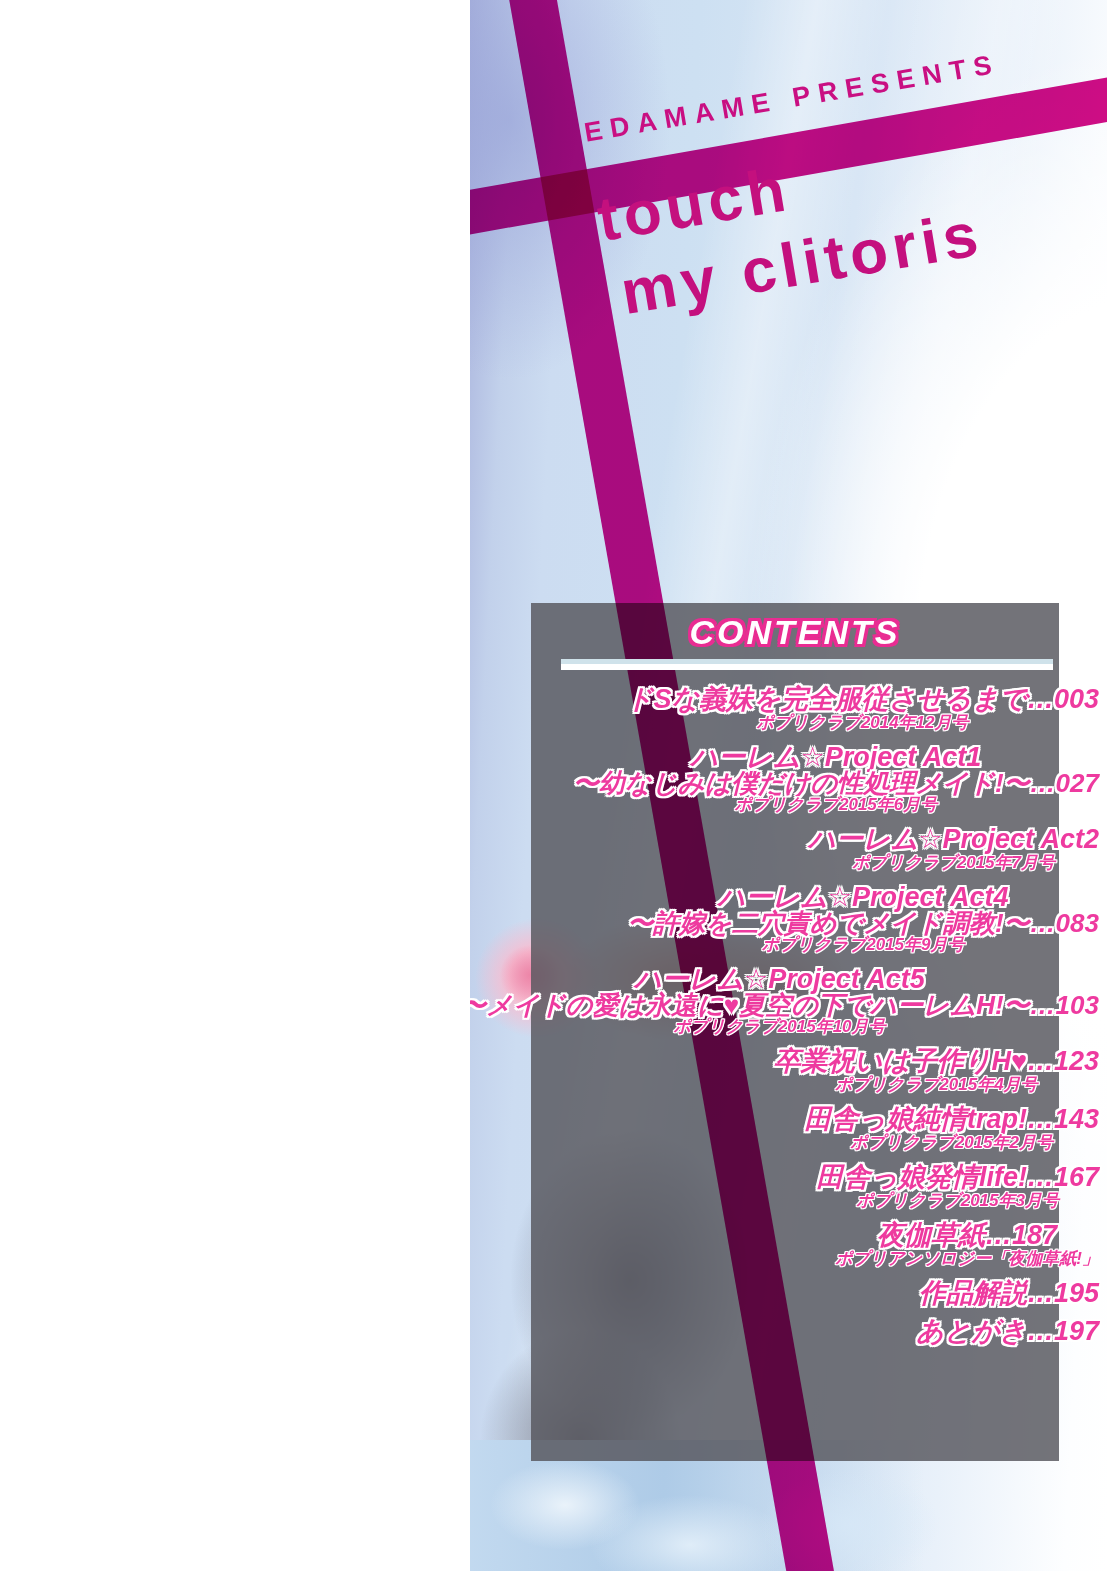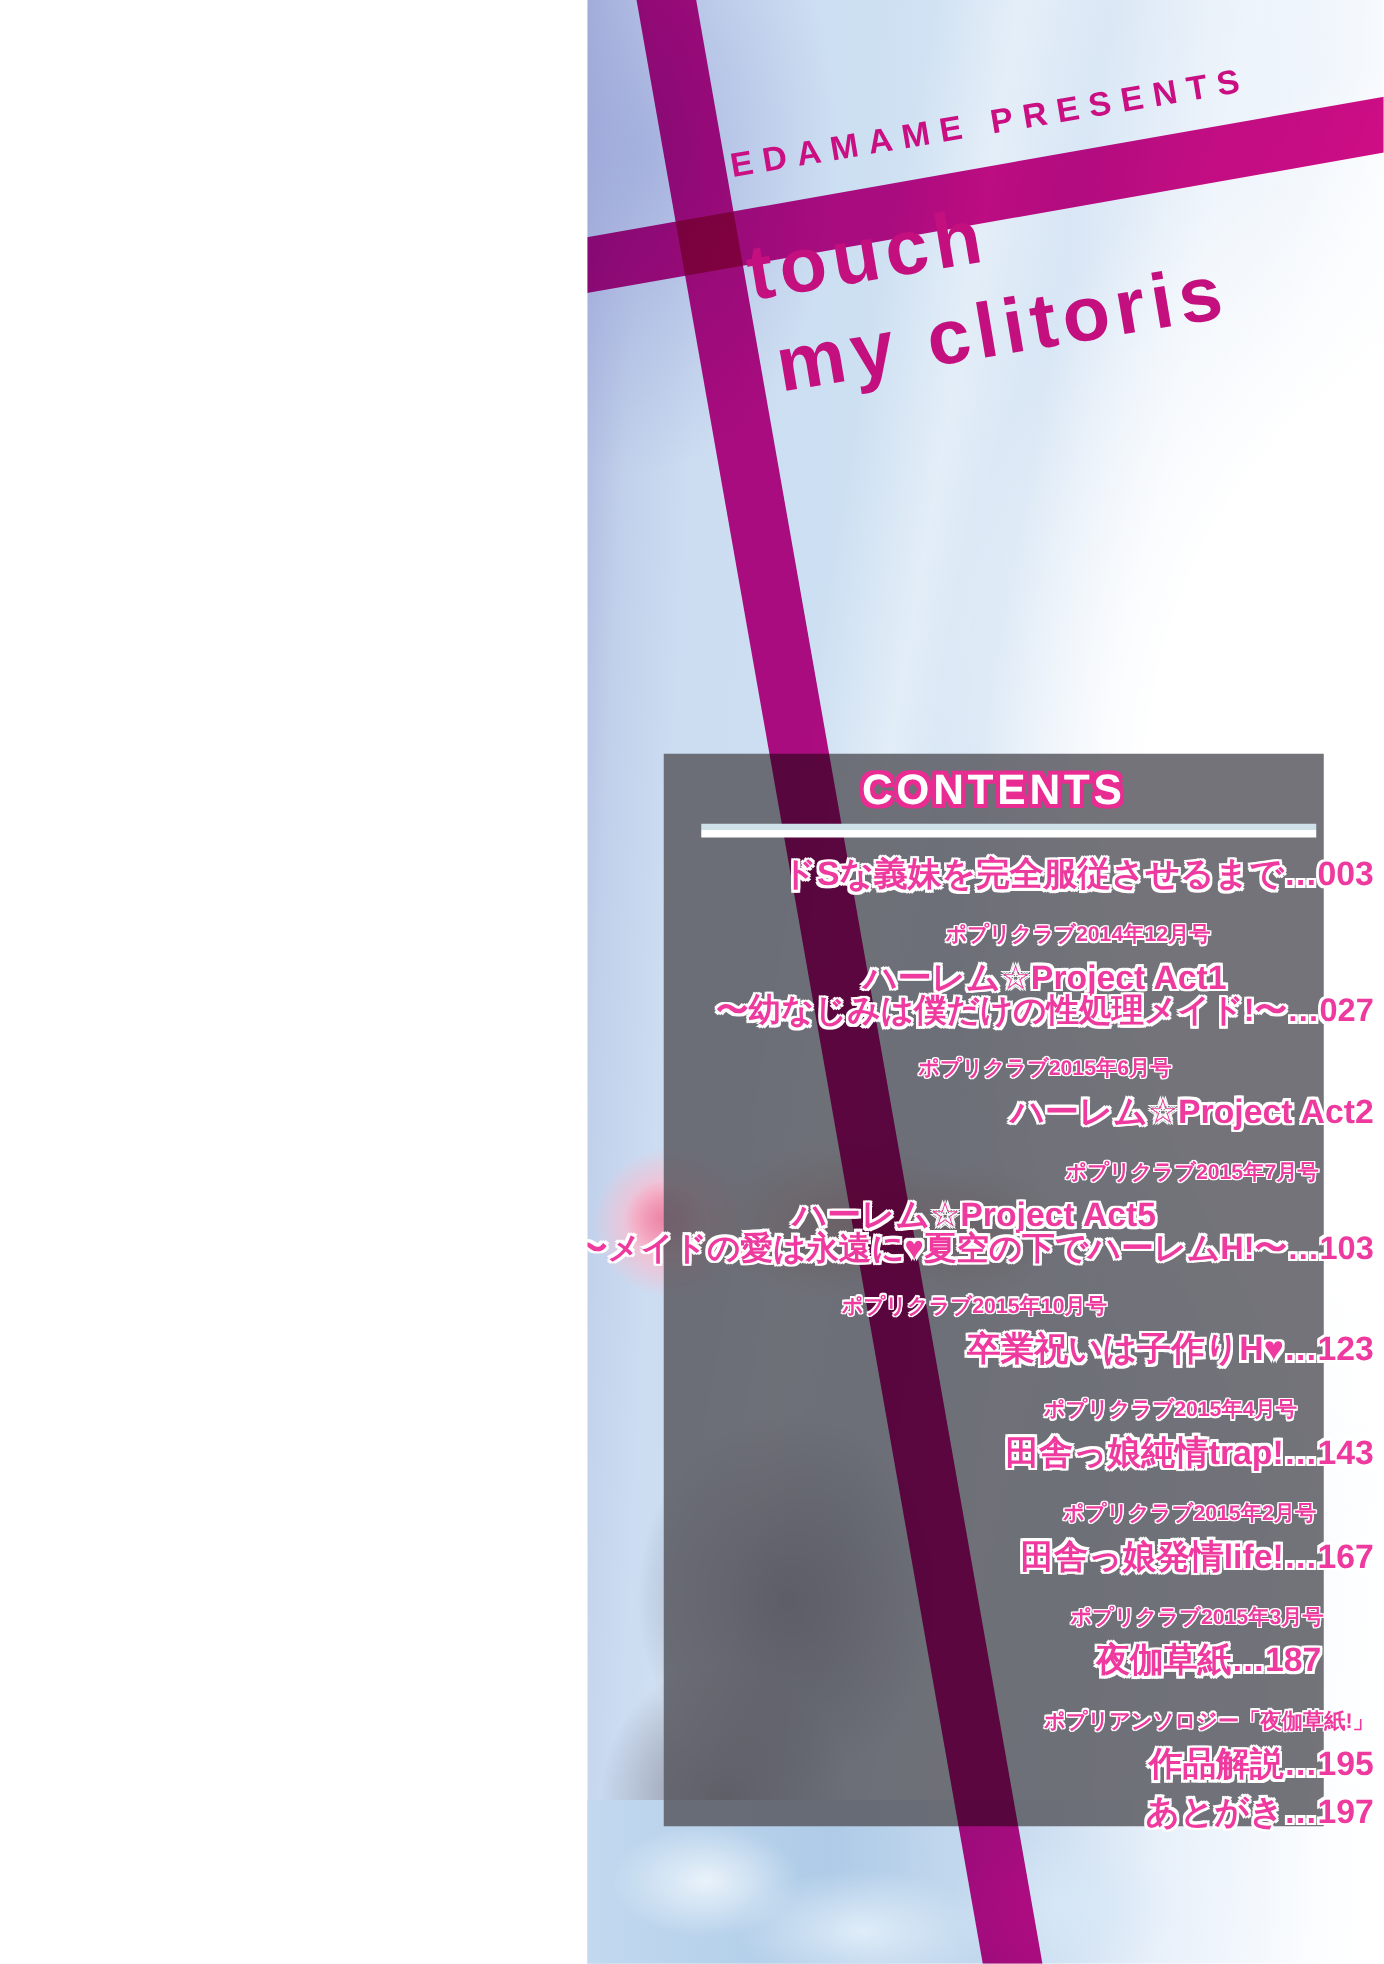--- a/index.html
+++ b/index.html
@@ -36,21 +36,21 @@
     font-size:62px;font-weight:bold;letter-spacing:5px;line-height:76px;
     color:#c4107e;white-space:nowrap;
   }
   .booktitle .line2{text-indent:11px;display:block;}
   
   .panel-bg{
     position:absolute;left:61px;top:603px;width:528px;height:858px;
     background:rgba(88,88,95,0.84);z-index:2;
   }
   .panel-fg{
-    position:absolute;left:61px;top:603px;width:528px;height:858px;z-index:4;
+    position:absolute;left:61px;top:603px;width:528px;height:858px;z-index:4;font-style:italic;
   }
   .contents-title{
     position:absolute;top:10px;left:0;width:100%;text-align:center;
     font-size:34px;font-weight:bold;letter-spacing:3px;color:#ffffff;white-space:nowrap;
     text-shadow:-3px -3px 0 #e92c92,3px -3px 0 #e92c92,-3px 3px 0 #e92c92,3px 3px 0 #e92c92,
                 -3px 0 0 #e92c92,3px 0 0 #e92c92,0 -3px 0 #e92c92,0 3px 0 #e92c92;
   }
   .contents-rule{
     position:absolute;top:56px;left:30px;right:6px;height:11px;
     background:linear-gradient(to bottom,#cfe2ea 0 45%,#ffffff 45% 100%);
@@ -67,21 +67,20 @@
   }
   .e-sub{
     display:block;font-size:26px;font-weight:bold;line-height:24px;color:#ee3a9f;
     text-shadow:-2px -2px 0 #fff,2px -2px 0 #fff,-2px 2px 0 #fff,2px 2px 0 #fff,
                 -2px 0 0 #fff,2px 0 0 #fff,0 -2px 0 #fff,0 2px 0 #fff;
   }
   .e-credit{
     display:block;font-size:17px;font-weight:bold;line-height:20px;color:#ee3a9f;
     text-shadow:-1px -1px 0 #fff,1px -1px 0 #fff,-1px 1px 0 #fff,1px 1px 0 #fff,
                 -1px 0 0 #fff,1px 0 0 #fff,0 -1px 0 #fff,0 1px 0 #fff;
-    margin-top:25px;
   }
 </style>
 </head>
 <body>
 
 <div class="art">
 
   <div class="blob" style="left:-120px;top:-140px;width:320px;height:520px;background:radial-gradient(closest-side,rgba(148,158,214,.65),rgba(148,158,214,0));"></div>
   <div class="blob" style="left:5px;top:918px;width:125px;height:120px;background:radial-gradient(closest-side,#f3a2bf 0%,#f7bdd1 45%,rgba(247,189,209,0) 100%);"></div>
   <div class="blob" style="left:30px;top:945px;width:60px;height:60px;background:radial-gradient(closest-side,rgba(236,130,165,.9),rgba(236,130,165,0));"></div>
@@ -121,20 +120,25 @@
     <span class="e-sub">〜幼なじみは僕だけの性処理メイド!〜…027</span>
     <span class="e-credit">ポプリクラブ2015年6月号</span>
   </div>
 
   <div class="entry">
     <span class="e-title">ハーレム☆Project Act2</span>
     <span class="e-credit">ポプリクラブ2015年7月号</span>
   </div>
 
 
+  <div class="entry">
+    <span class="e-title">ハーレム☆Project Act4</span>
+    <span class="e-sub">〜許嫁を二穴責めでメイド調教!〜…083</span>
+    <span class="e-credit">ポプリクラブ2015年9月号</span>
+  </div>
 
   <div class="entry">
     <span class="e-title">ハーレム☆Project Act5</span>
     <span class="e-sub">〜メイドの愛は永遠に♥夏空の下でハーレムH!〜…103</span>
     <span class="e-credit">ポプリクラブ2015年10月号</span>
   </div>
 
   <div class="entry">
     <span class="e-title">卒業祝いは子作りH♥…123</span>
 

